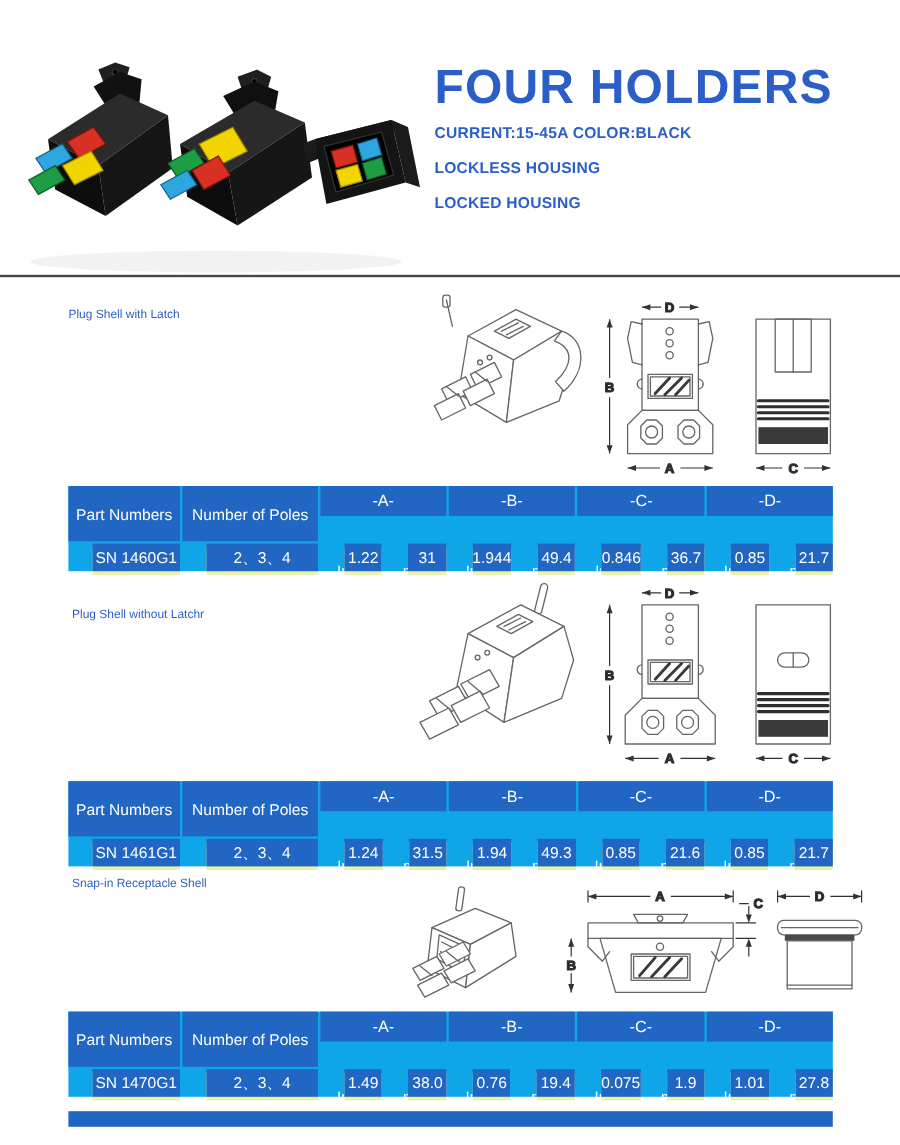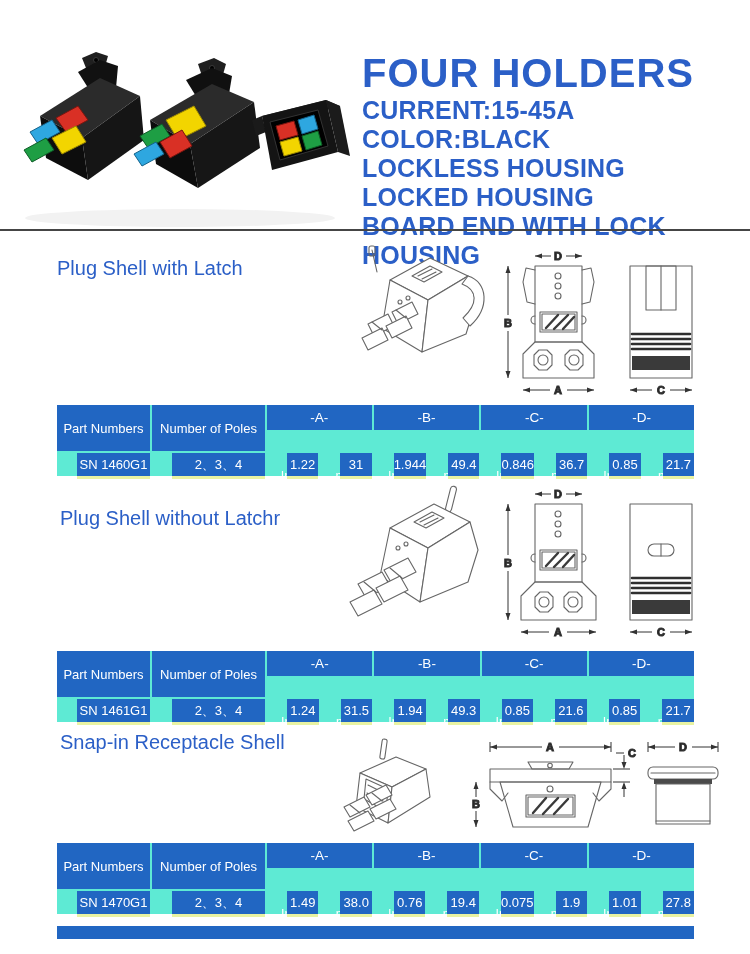--- a/index.html
+++ b/index.html
@@ -2,29 +2,29 @@
 <html style="--title_blue: #2b5fc7; --table_blue: #2166c2; --green: #8bd11c; --underline_yellow: #e9f3a2;"><head>
 <meta charset="utf-8">
 <style>
   html,body{margin:0;padding:0;background:#fff;}
   body{width:750px;height:954px;font-family:"Liberation Sans",sans-serif;position:relative;overflow:hidden;}
   .abs{position:absolute;}
 
   
   .title-block{left:362px;top:50px;width:385px;}
   .main-title{font-size:40px;font-weight:bold;color:var(--title_blue,#2b5fc7);letter-spacing:1px;line-height:46px;}
-  .sub-line{font-size:25px;font-weight:bold;color:var(--title_blue,#2b5fc7);line-height:29px;letter-spacing:.2px;}
+  .sub-line{font-size:13px;font-weight:bold;color:var(--title_blue,#2b5fc7);line-height:29px;letter-spacing:.2px;}
   .divider{left:0;top:229px;width:750px;height:2px;background:#454545;}
 
   
-  .section-heading{font-size:20px;color:var(--title_blue,#2b5fc7);}
+  .section-heading{font-size:10px;color:var(--title_blue,#2b5fc7);}
 
   
   .spec-table{left:57px;width:637px;display:grid;grid-template-columns:93px 113px repeat(8,1fr);
-    grid-template-rows:25px 19px 23px;gap:2px;background:#5eead4;}
+    grid-template-rows:25px 19px 23px;gap:2px;background:#0ea5e9;}
   .c{display:flex;align-items:center;justify-content:center;background:var(--table_blue,#2166c2);
      color:#fff;font-size:13px;white-space:nowrap;}
   .colh1{grid-column:1;grid-row:1/3;}
   .colh2{grid-column:2;grid-row:1/3;}
   .g{grid-row:1;grid-column:span 2;font-size:13.5px;}
   .u{grid-row:2;background:var(--green,#8bd11c);font-size:12.5px;margin-top:44px;}
   .d{grid-row:3;box-shadow:0 3px 0 var(--underline_yellow,#e9f3a2);margin-left:20px;}
 
   .bottom-bar{left:57px;top:926px;width:637px;height:13px;background:var(--table_blue,#2166c2);}
 
@@ -84,21 +84,20 @@
     <polygon points="34,56 52,51 56,65 38,70" fill="#f2d500" stroke="#9b8800"></polygon>
     <polygon points="56,50 72,45 76,59 60,64" fill="#1e9e44" stroke="#0d5c26"></polygon>
   </g>
 </svg>
 
 <div class="abs title-block">
   <div class="main-title">FOUR HOLDERS</div>
   <div class="sub-line">CURRENT:15-45A COLOR:BLACK</div>
   <div class="sub-line">LOCKLESS HOUSING</div>
   <div class="sub-line">LOCKED HOUSING</div>
-  <div class="sub-line">BOARD END WITH LOCK HOUSING</div>
 </div>
 
 <div class="abs divider"></div>
 
 <div class="abs section-heading" style="left:57px;top:257px">Plug Shell with Latch</div>
 
 <svg class="abs" style="left:330px;top:242px" width="390" height="158" viewBox="0 0 390 158">
 
   <g class="ln">
     <line x1="47" y1="30" x2="42" y2="8"></line>

